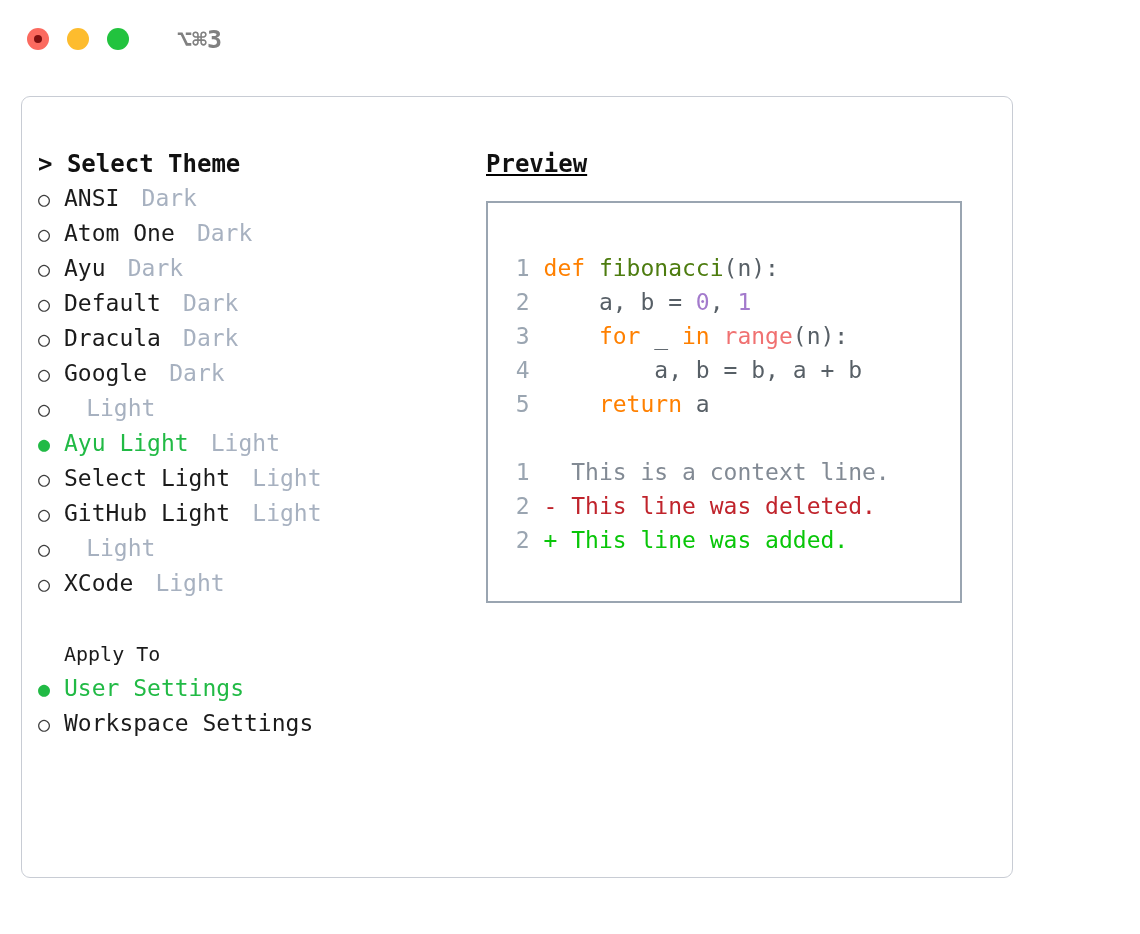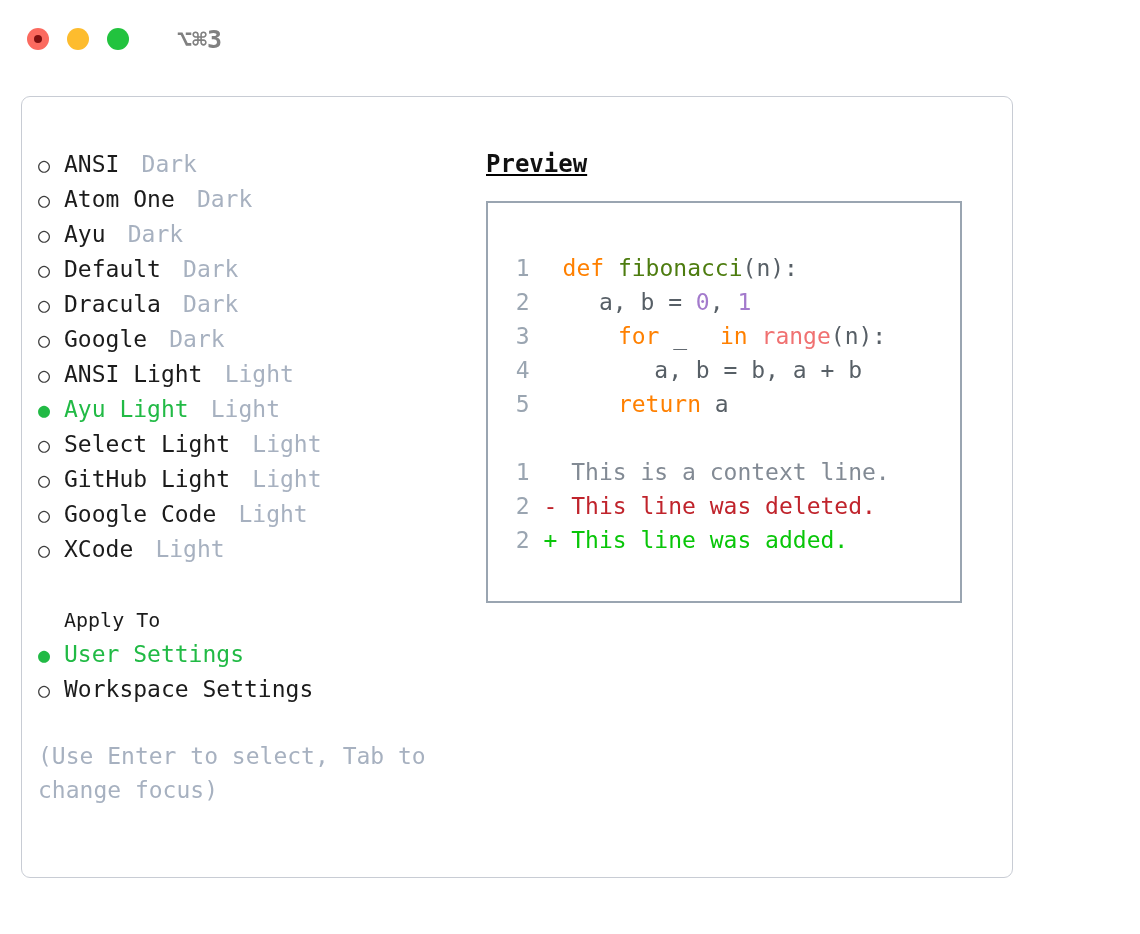--- a/index.html
+++ b/index.html
@@ -196,21 +196,21 @@
   .lineno {
     display: inline-block;
     width: 2ch;
     text-align: right;
     color: #9aa5b1;
     margin-right: 1ch;
   }
   .gap { display: block; height: 34px; }
 
   
-  .t-kw    { color: #ff8000; margin-left: 19px; }
+  .t-kw    { color: #ff8000; }
   .t-fn    { color: #4d7c0f; }
   .t-num   { color: #a37acc; }
   .t-built { color: #f07171; }
   .t-plain { color: #575f66; }
   .t-ctx   { color: #828a94; }
   .t-del   { color: #c0242c; }
   .t-add   { color: #09c609; }
 </style>
 </head>
 <body>
@@ -224,45 +224,45 @@
       <div class="light green"></div>
     </div>
     <div class="shortcut">⌥⌘3</div>
   </div>
 
   <div class="panel">
     <div class="panel-inner">
 
       <div class="left-col">
 
+        <div class="section-header">&gt; Select Theme</div>
 
         <ul class="list" id="theme-list">
             <li class="row"><span class="bullet">○</span><span class="label">ANSI</span><span class="tag"> Dark</span></li>
             <li class="row"><span class="bullet">○</span><span class="label">Atom One</span><span class="tag"> Dark</span></li>
             <li class="row"><span class="bullet">○</span><span class="label">Ayu</span><span class="tag"> Dark</span></li>
             <li class="row"><span class="bullet">○</span><span class="label">Default</span><span class="tag"> Dark</span></li>
             <li class="row"><span class="bullet">○</span><span class="label">Dracula</span><span class="tag"> Dark</span></li>
             <li class="row"><span class="bullet">○</span><span class="label">Google</span><span class="tag"> Dark</span></li>
-            <li class="row"><span class="bullet">○</span><span class="label">ANSI Light</span><span class="tag"> Light</span></li>
+            <li class="row"><span class="bullet">○</span><span class="tag"> Light</span></li>
             <li class="row selected"><span class="bullet">●</span><span class="label">Ayu Light</span><span class="tag"> Light</span></li>
             <li class="row"><span class="bullet">○</span><span class="label">Select Light</span><span class="tag"> Light</span></li>
             <li class="row"><span class="bullet">○</span><span class="label">GitHub Light</span><span class="tag"> Light</span></li>
-            <li class="row"><span class="bullet">○</span><span class="label">Google Code</span><span class="tag"> Light</span></li>
+            <li class="row"><span class="bullet">○</span><span class="tag"> Light</span></li>
             <li class="row"><span class="bullet">○</span><span class="label">XCode</span><span class="tag"> Light</span></li>
           </ul>
 
         <div class="apply-block">
           <div class="apply-header">Apply To</div>
           <ul class="list" id="apply-list">
               <li class="row selected"><span class="bullet">●</span><span class="label">User Settings</span></li>
               <li class="row"><span class="bullet">○</span><span class="label">Workspace Settings</span></li>
             </ul>
         </div>
 
-        <div class="hint">(Use Enter to select, Tab to change focus)</div>
       </div>
 
       <div class="right-col">
         <div class="preview-title">Preview</div>
         <div class="preview-box">
           <div class="code" id="code-block"><span class="code-line"><span class="lineno">1</span><span class="t-kw">def </span><span class="t-fn">fibonacci</span><span class="t-plain">(n):</span></span><span class="code-line"><span class="lineno">2</span><span class="t-plain">    a, b = </span><span class="t-num">0</span><span class="t-plain">, </span><span class="t-num">1</span></span><span class="code-line"><span class="lineno">3</span><span class="t-plain">    </span><span class="t-kw">for</span><span class="t-plain"> _ </span><span class="t-kw">in</span><span class="t-plain"> </span><span class="t-built">range</span><span class="t-plain">(n):</span></span><span class="code-line"><span class="lineno">4</span><span class="t-plain">        a, b = b, a + b</span></span><span class="code-line"><span class="lineno">5</span><span class="t-plain">    </span><span class="t-kw">return</span><span class="t-plain"> a</span></span><span class="gap"></span><span class="code-line"><span class="lineno">1</span><span class="t-ctx">  This is a context line.</span></span><span class="code-line"><span class="lineno">2</span><span class="t-del">- This line was deleted.</span></span><span class="code-line"><span class="lineno">2</span><span class="t-add">+ This line was added.</span></span></div>
         </div>
       </div>
 
     </div>

